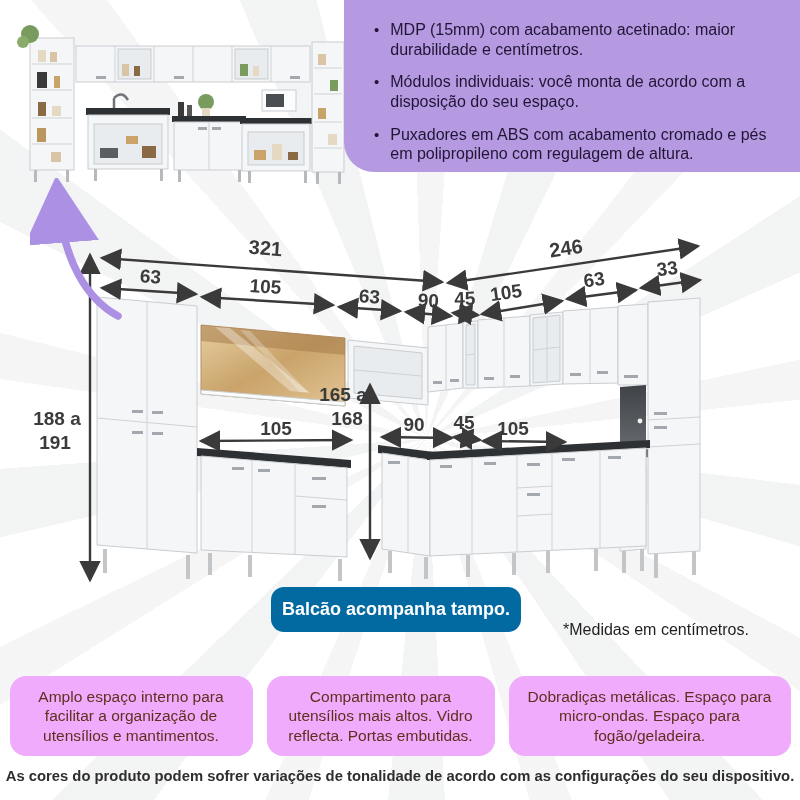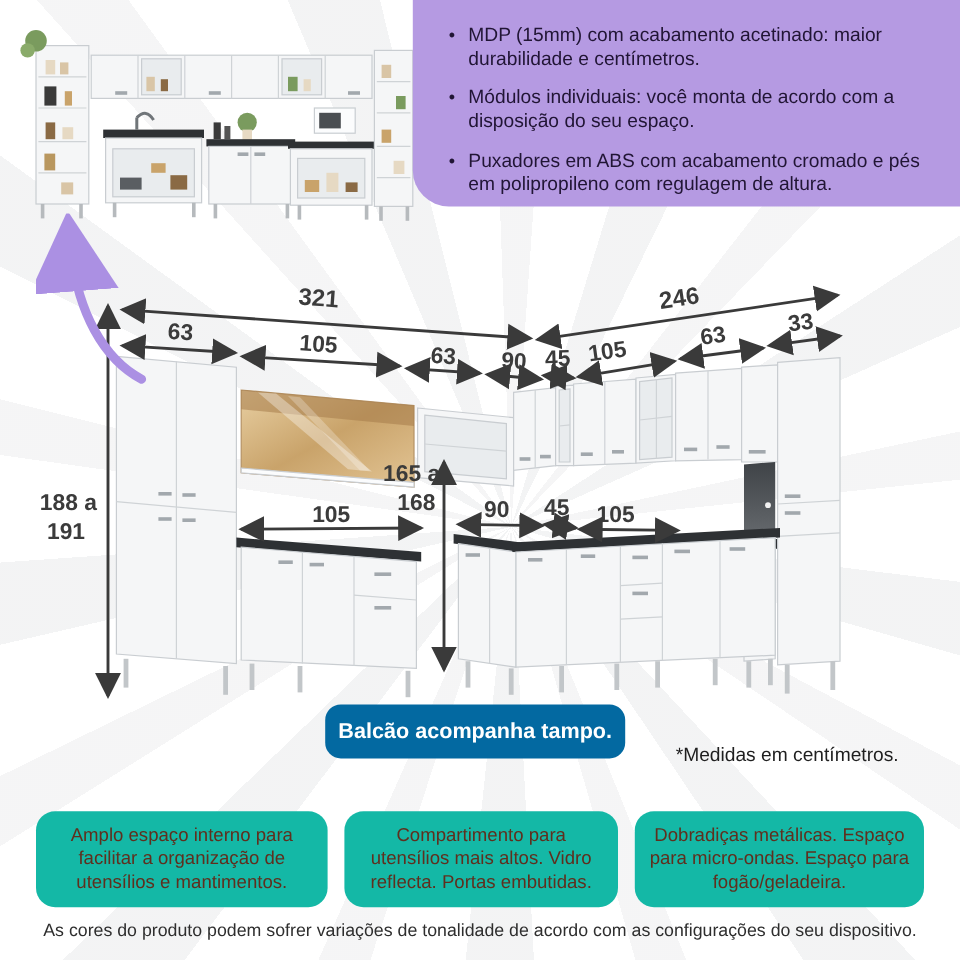--- a/index.html
+++ b/index.html
@@ -35,30 +35,30 @@
   .measures-note{
     left:540px;top:601px;width:232px;z-index:3;
     color:#1f1f1f;font-size:16px;text-align:center;margin-top:20px;
   }
   .depth-line{
     left:0;top:638px;width:800px;z-index:3;text-align:center;
     color:#4b4b4b;font-weight:bold;font-size:16px;
   }
   .info-row{left:0;top:676px;width:800px;z-index:3;display:flex;justify-content:center;gap:14px;}
   .info-box{
-    background:#14b8a6;border-radius:16px;color:#5f2f1e;
+    background:#f0abfc;border-radius:16px;color:#5f2f1e;
     font-size:15.5px;line-height:1.25;text-align:center;
     padding:11px 12px;box-sizing:border-box;
   }
   .info-box.b1{width:243px;}
   .info-box.b2{width:228px;}
-  .info-box.b3{width:241px;text-align:center;}
+  .info-box.b3{width:282px;text-align:center;}
   .footer-note{
     left:0;top:768px;width:800px;z-index:3;text-align:center;
-    color:#2e2e2e;font-size:14.8px;
+    color:#2e2e2e;font-size:14.8px;font-weight:bold;
   }
 
   svg text{font-family:"Liberation Sans",sans-serif;}
   .dim{fill:#3b3b3b;font-weight:bold;font-size:19px;}
   .dim.big{font-size:20px;}
   .cab{fill:#f5f6f7;stroke:#c9cdd1;stroke-width:1;}
   .cabIn{fill:#e9ecee;stroke:#c9cdd1;stroke-width:1;}
   .seam{stroke:#cfd3d6;stroke-width:1;fill:none;}
   .top{fill:#2e3134;stroke:none;}
   .handle{fill:#a2a8ad;}

